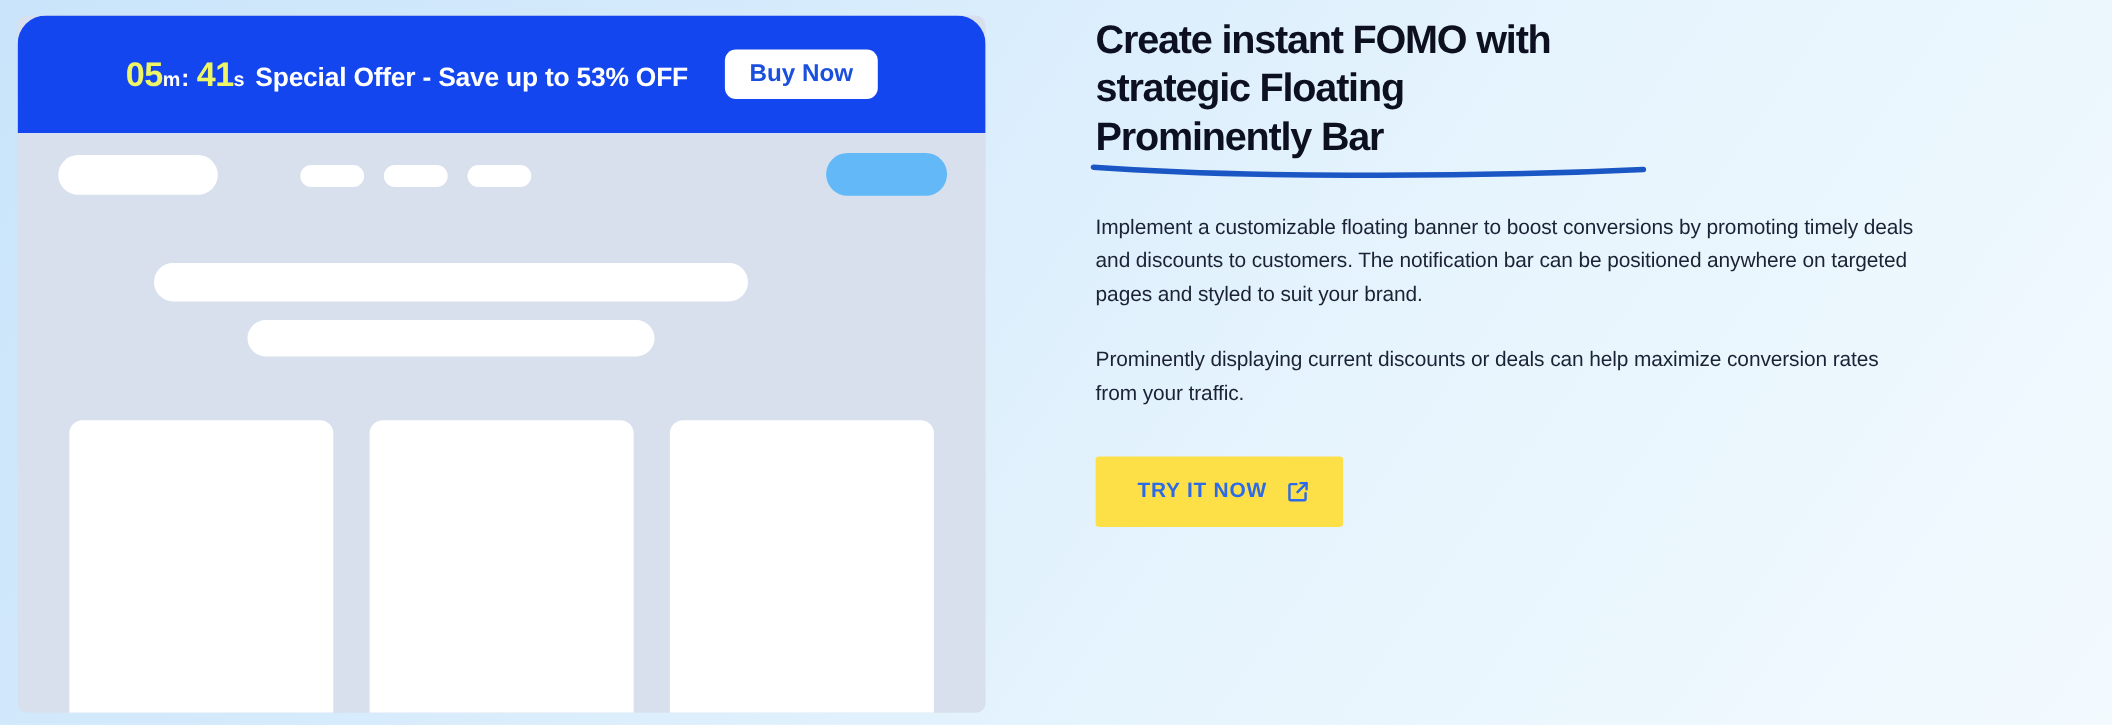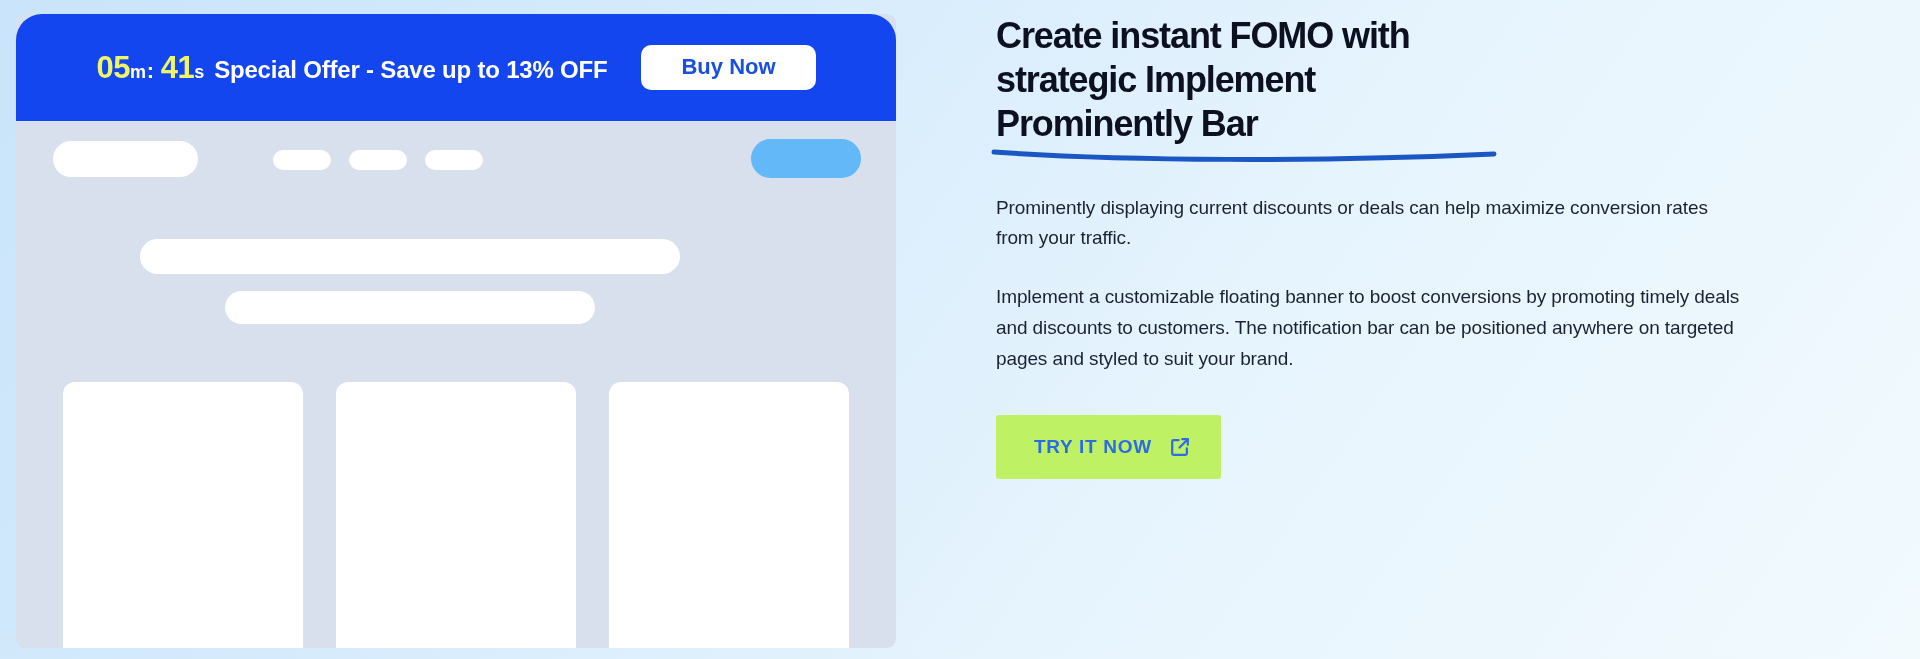--- a/index.html
+++ b/index.html
@@ -99,21 +99,21 @@
     margin: 0 7px 0 1px;
   }
 
   .buy-now-btn {
     background: #ffffff;
     color: #1b4fdd;
     font-size: 22px;
     font-weight: 700;
     border: none;
     border-radius: 10px;
-    padding: 11px 40px 12px;
+    padding: 11px 22px 12px;
     cursor: pointer;
     white-space: nowrap;
     font-family: "Liberation Sans", sans-serif;
     line-height: 1;
   }
 
   
   .mock-nav {
     position: absolute;
     left: 0;
@@ -237,21 +237,21 @@
     letter-spacing: -0.1px;
   }
   .body-copy p + p { margin-top: 28px; }
 
   .cta-row { margin-top: 40px; }
 
   .try-btn {
     display: inline-flex;
     align-items: center;
     gap: 17px;
-    background: #bef264;
+    background: #fde047;
     border: none;
     border-radius: 3px;
     padding: 21px 30px 21px 38px;
     cursor: pointer;
     font-family: "Liberation Sans", sans-serif;
   }
   .try-btn .try-label {
     color: #2b6ae8;
     font-size: 19px;
     font-weight: 700;
@@ -275,21 +275,21 @@
       <div class="notif-bar">
         <div class="notif-inner">
           <div class="notif-message">
             <span class="timer">
               <span class="num">05</span>
                 <span class="unit">m</span>
                 <span class="colon">:</span>
                 <span class="num">41</span>
                 <span class="unit">s</span>
             </span>
-            <span>Special Offer - Save up to 13% OFF</span>
+            <span>Special Offer - Save up to 53% OFF</span>
           </div>
           <button class="buy-now-btn">Buy Now</button>
         </div>
       </div>
 
       <div class="mock-nav">
         <div class="sk-logo"></div>
         <div class="sk-navlinks">
           <div class="sk-navlink"></div>
           <div class="sk-navlink"></div>
@@ -307,32 +307,32 @@
         <div class="sk-card"></div>
       </div>
 
     </div>
   </div>
 
   <div class="copy-col">
 
     <h1 class="headline">
       <span>Create instant FOMO with</span><br>
-      <span>strategic Implement</span><br>
+      <span>strategic Floating</span><br>
       <span class="underline-wrap">
         <span>Prominently Bar</span>
         <svg viewBox="0 0 504 16" preserveAspectRatio="none">
           <path d="M2 5 C 130 14, 330 15, 502 7" fill="none" stroke="#1a56c4" stroke-width="5" stroke-linecap="round"></path>
         </svg>
       </span>
     </h1>
 
     <div class="body-copy">
+      <p>Implement a customizable floating banner to boost conversions by promoting timely deals and discounts to customers. The notification bar can be positioned anywhere on targeted pages and styled to suit your brand.</p>
       <p>Prominently displaying current discounts or deals can help maximize conversion rates from your traffic.</p>
-      <p>Implement a customizable floating banner to boost conversions by promoting timely deals and discounts to customers. The notification bar can be positioned anywhere on targeted pages and styled to suit your brand.</p>
     </div>
 
     <div class="cta-row">
       <button class="try-btn">
         <span class="try-label">TRY IT NOW</span>
         <span class="ext-icon">
           <svg width="22" height="22" viewBox="0 0 24 24" fill="none" stroke="currentColor" stroke-width="2.4" stroke-linecap="round" stroke-linejoin="round">
             <path d="M19.5 13.5 V19 a1.5 1.5 0 0 1 -1.5 1.5 H5 A1.5 1.5 0 0 1 3.5 19 V6 A1.5 1.5 0 0 1 5 4.5 h5.5"></path>
             <path d="M14.5 3.5 H20.5 V9.5"></path>
             <path d="M20.5 3.5 L11.5 12.5"></path>

